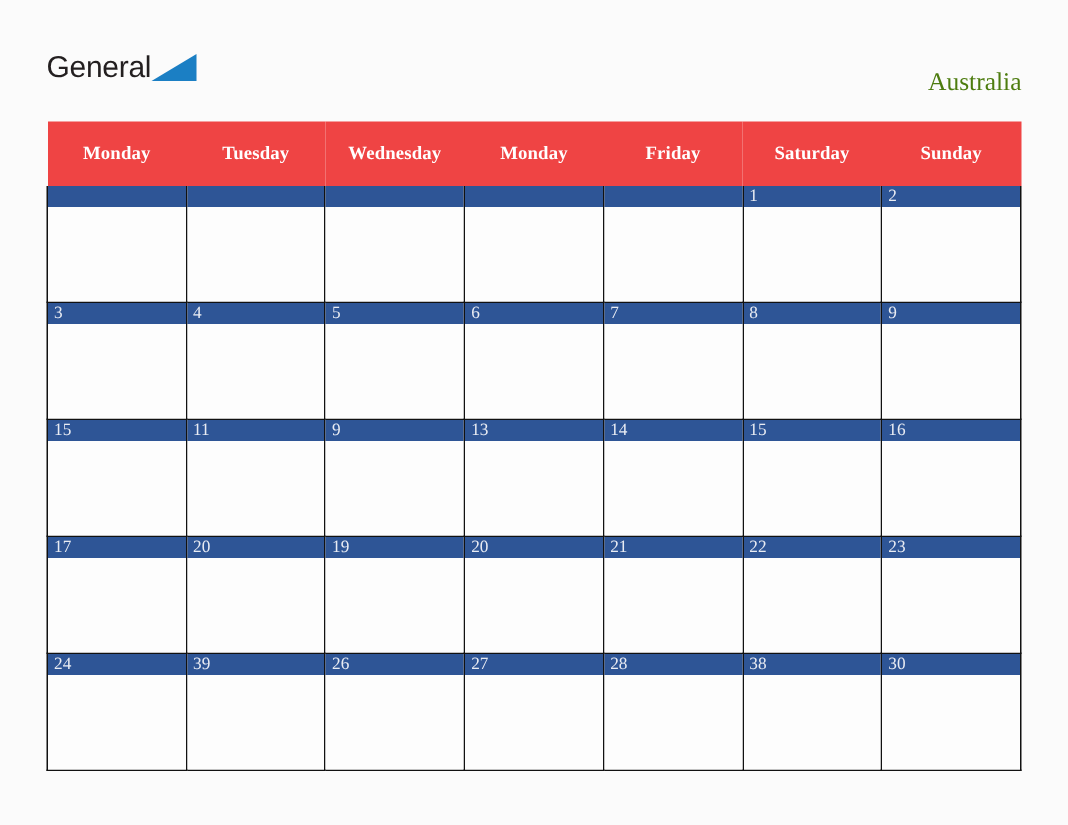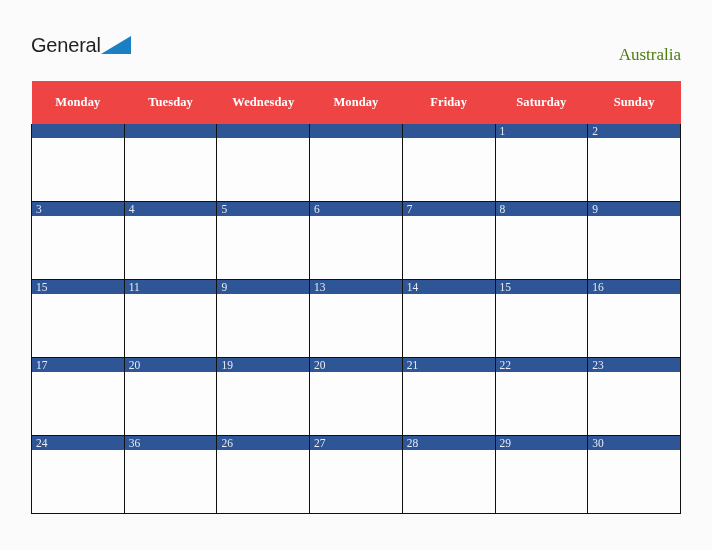--- a/index.html
+++ b/index.html
@@ -366,21 +366,21 @@
         </tr>
         <tr>
           <td>
             <div class="daycell">
               <div class="daynum-band">24</div>
               <div class="daybody"></div>
             </div>
           </td>
           <td>
             <div class="daycell">
-              <div class="daynum-band">36</div>
+              <div class="daynum-band">39</div>
               <div class="daybody"></div>
             </div>
           </td>
           <td>
             <div class="daycell">
               <div class="daynum-band">26</div>
               <div class="daybody"></div>
             </div>
           </td>
           <td>
@@ -390,21 +390,21 @@
             </div>
           </td>
           <td>
             <div class="daycell">
               <div class="daynum-band">28</div>
               <div class="daybody"></div>
             </div>
           </td>
           <td>
             <div class="daycell">
-              <div class="daynum-band">29</div>
+              <div class="daynum-band">38</div>
               <div class="daybody"></div>
             </div>
           </td>
           <td>
             <div class="daycell">
               <div class="daynum-band">30</div>
               <div class="daybody"></div>
             </div>
           </td>
         </tr>

